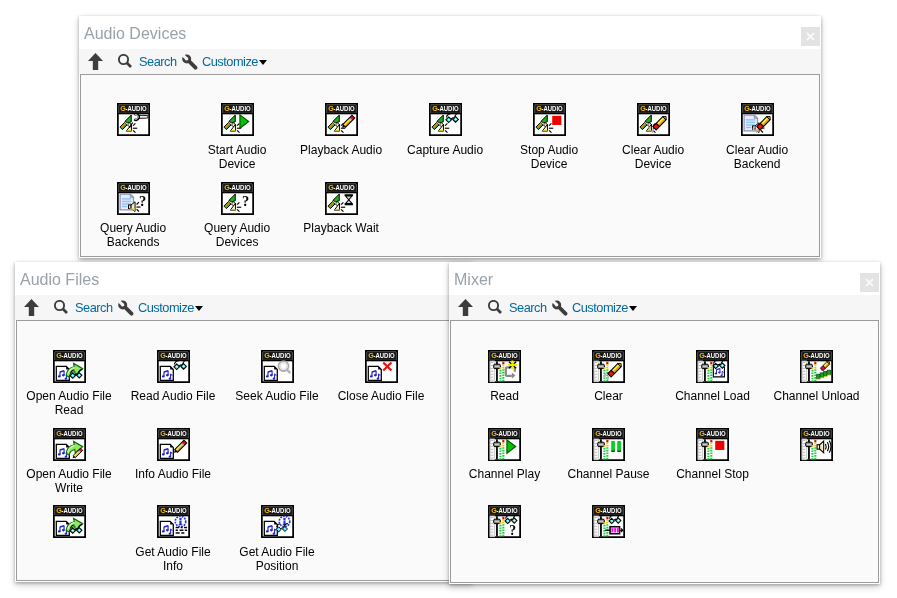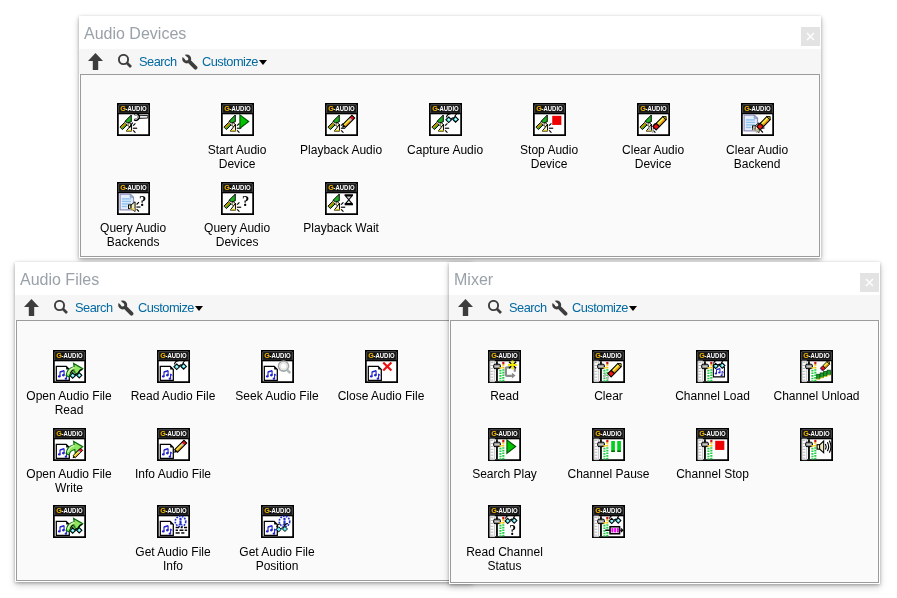--- a/index.html
+++ b/index.html
@@ -849,21 +849,21 @@
 <line x1="7" y1="16.9" x2="11.4" y2="16.9" stroke="#c9c9c9" stroke-width="1.2"></line>
 <line x1="12.8" y1="20.4" x2="12.8" y2="32.4" stroke="#22cc44" stroke-width="2.2" stroke-dasharray="1.7,1"></line>
 <line x1="12.8" y1="17.6" x2="12.8" y2="20.4" stroke="#eec000" stroke-width="2.2" stroke-dasharray="1.7,1"></line>
 <line x1="15.8" y1="19.8" x2="15.8" y2="32.4" stroke="#22cc44" stroke-width="2.2" stroke-dasharray="1.7,1"></line>
 <line x1="15.8" y1="14.6" x2="15.8" y2="19.8" stroke="#eec000" stroke-width="2.2" stroke-dasharray="1.7,1"></line>
 <rect x="14.7" y="12.2" width="2.2" height="2.4" fill="#cc1111"></rect>
 
 <polygon points="19.5,12.2 28.5,19.0 19.5,26.0" fill="#00c400" stroke="#005500" stroke-width="1.2"></polygon>
 
 </svg></div>
-<div class="lb" style="left:-6.5px;top:145.9px">Search Play</div>
+<div class="lb" style="left:-6.5px;top:145.9px">Channel Play</div>
 <div class="ic" style="left:141.0px;top:106.7px"><svg width="33" height="33" viewBox="0 0 34 34">
 <rect x="0.9" y="0.9" width="32.2" height="32.2" fill="#fff" stroke="#000" stroke-width="1.8"></rect>
 <rect x="2.1" y="2.1" width="29.8" height="8.1" fill="#161616"></rect>
 <line x1="1.2" y1="10.9" x2="32.8" y2="10.9" stroke="#000" stroke-width="1.5"></line>
 <text x="3.4" y="8.5" font-family="Liberation Sans" font-weight="bold" font-size="7.4" fill="#f5b800">G</text>
 <text x="8.8" y="8.5" font-family="Liberation Sans" font-weight="bold" font-size="7.4" fill="#fff" textLength="21.8" lengthAdjust="spacingAndGlyphs">-AUDIO</text>
 
 <rect x="2.2" y="11.4" width="4.4" height="21.2" fill="#fdfdfd" stroke="#c9c9c9" stroke-width="1"></rect>
 <line x1="2.6" y1="13" x2="5.4" y2="13" stroke="#b9b9b9" stroke-width="1"></line>
           <line x1="2.6" y1="16" x2="5.4" y2="16" stroke="#b9b9b9" stroke-width="1"></line>
@@ -972,21 +972,20 @@
 <path d="M22.9,16.4 q1.8,-1.8 3.6,-0.6" fill="none" stroke="#000" stroke-width="1.1"></path>
 <path d="M17.8,14.8 q2.0,-4.6 4.4,-3.4" fill="none" stroke="#000" stroke-width="1.2"></path>
 <path d="M26.4,14.2 q2.0,-4.4 4.4,-3.2" fill="none" stroke="#000" stroke-width="1.2"></path>
 <path d="M20.3,14.4 l2.9,2.9 l-2.9,2.9 l-2.9,-2.9 z" fill="#45e8ee" stroke="#000" stroke-width="1.1"></path>
 <path d="M27.4,14.0 l2.9,2.9 l-2.9,2.9 l-2.9,-2.9 z" fill="#45e8ee" stroke="#000" stroke-width="1.1"></path>
 <path d="M20.0,16.6 l1.2,1.2" stroke="#fff" stroke-width="1.1"></path>
 <path d="M27.1,16.2 l1.2,1.2" stroke="#fff" stroke-width="1.1"></path>
 </g>
 <text x="25.5" y="31.4" font-family="Liberation Serif" font-weight="bold" font-size="14" fill="#000" text-anchor="middle">?</text>
 </svg></div>
-<div class="lb" style="left:-6.5px;top:223.3px">Read Channel<br>Status</div>
 <div class="ic" style="left:141.0px;top:184.1px"><svg width="33" height="33" viewBox="0 0 34 34">
 <rect x="0.9" y="0.9" width="32.2" height="32.2" fill="#fff" stroke="#000" stroke-width="1.8"></rect>
 <rect x="2.1" y="2.1" width="29.8" height="8.1" fill="#161616"></rect>
 <line x1="1.2" y1="10.9" x2="32.8" y2="10.9" stroke="#000" stroke-width="1.5"></line>
 <text x="3.4" y="8.5" font-family="Liberation Sans" font-weight="bold" font-size="7.4" fill="#f5b800">G</text>
 <text x="8.8" y="8.5" font-family="Liberation Sans" font-weight="bold" font-size="7.4" fill="#fff" textLength="21.8" lengthAdjust="spacingAndGlyphs">-AUDIO</text>
 
 <rect x="2.2" y="11.4" width="4.4" height="21.2" fill="#fdfdfd" stroke="#c9c9c9" stroke-width="1"></rect>
 <line x1="2.6" y1="13" x2="5.4" y2="13" stroke="#b9b9b9" stroke-width="1"></line>
           <line x1="2.6" y1="16" x2="5.4" y2="16" stroke="#b9b9b9" stroke-width="1"></line>

